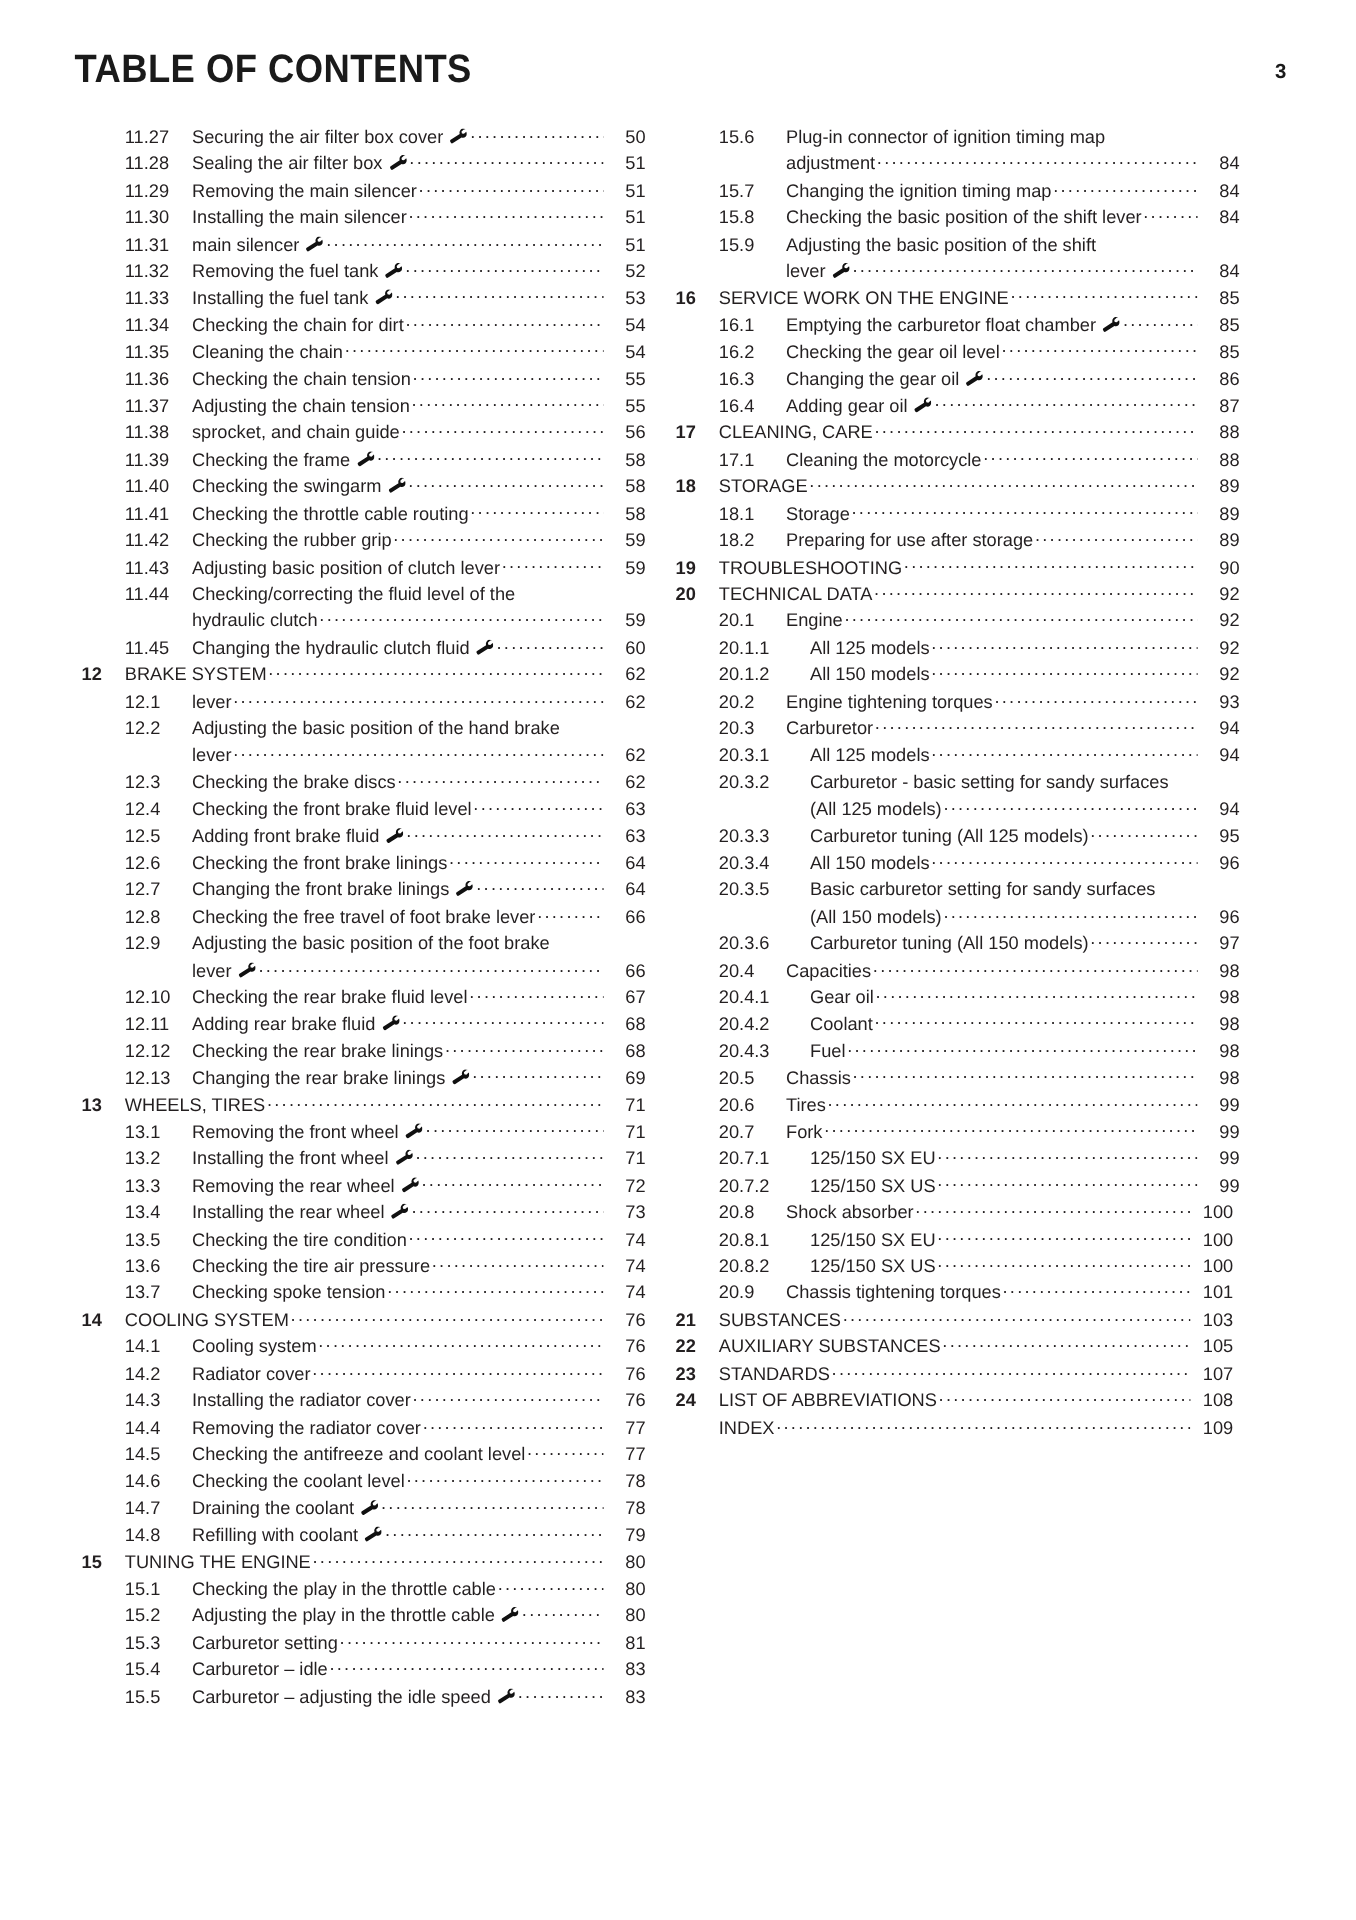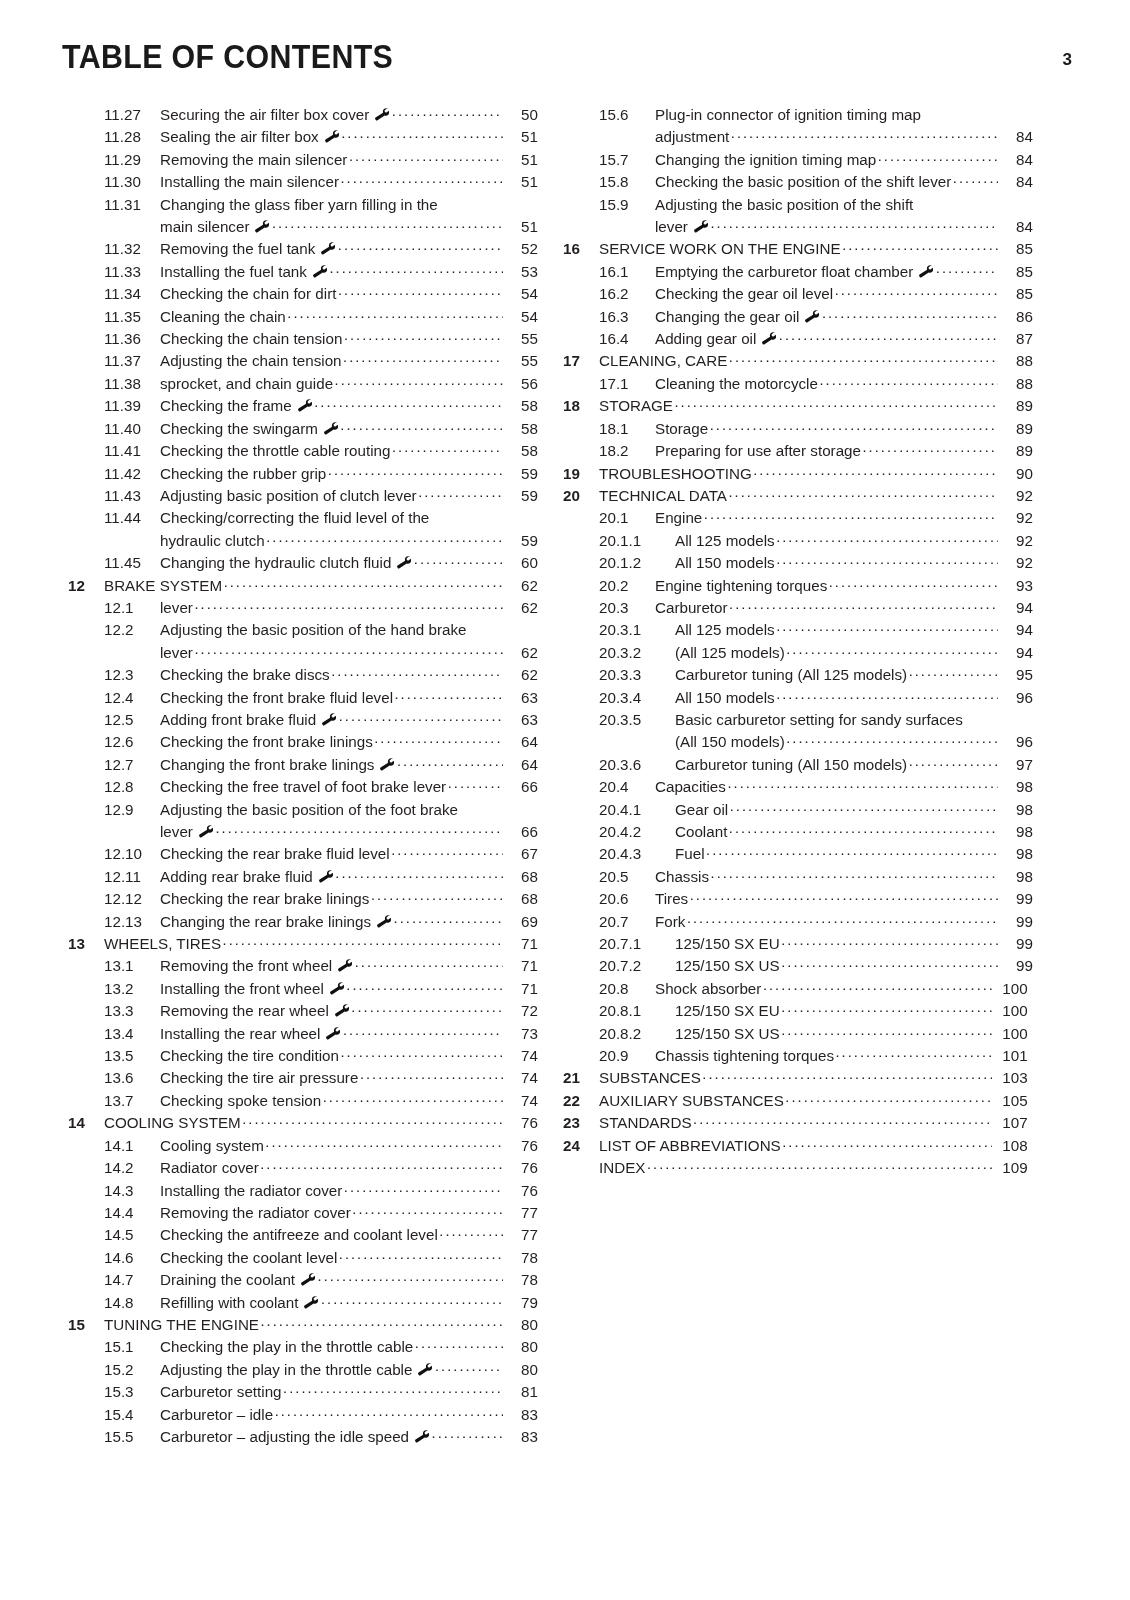--- a/index.html
+++ b/index.html
@@ -191,24 +191,20 @@
             <div class="line">
               <span class="label">Installing the main silencer</span>
               <span class="leader">··························································································</span>
               <span class="pg">51</span>
             </div>
           </div>
         </div>
         <div class="row lvl2">
           <div class="num">11.31</div>
           <div class="body">
-            <div class="line">
-              <span class="label">Changing the glass fiber yarn filling in the</span>
-              <span class="leader"></span>
-            </div>
             <div class="line cont">
               <span class="label">main silencer</span>
               <span class="wrench">
                 <svg viewBox="0 0 16 14" xmlns="http://www.w3.org/2000/svg" aria-hidden="true">
                   <path fill="#111111" d="M14.9 0.7c-1.5-0.9-3.4-0.6-4.5 0.7-0.9 1-1.1 2.4-0.7 3.6L1.6 10.2c-0.5 0.3-0.7 1-0.4 1.6l0.6 1.1c0.3 0.6 1 0.8 1.5 0.5l8.1-5.2c1.2 0.5 2.6 0.3 3.6-0.6 1.3-1.2 1.5-3.1 0.6-4.6l-2.1 1.9-1.8-0.3-0.4-1.8 2.1-1.9z"></path>
                 </svg>
               </span>
               <span class="leader">··························································································</span>
               <span class="pg">51</span>
             </div>
@@ -1072,20 +1068,24 @@
             <div class="line">
               <span class="label">All 125 models</span>
               <span class="leader">··························································································</span>
               <span class="pg">94</span>
             </div>
           </div>
         </div>
         <div class="row lvl3">
           <div class="num">20.3.2</div>
           <div class="body">
+            <div class="line">
+              <span class="label">Carburetor - basic setting for sandy surfaces</span>
+              <span class="leader"></span>
+            </div>
             <div class="line cont">
               <span class="label">(All 125 models)</span>
               <span class="leader">··························································································</span>
               <span class="pg">94</span>
             </div>
           </div>
         </div>
         <div class="row lvl3">
           <div class="num">20.3.3</div>
           <div class="body">

